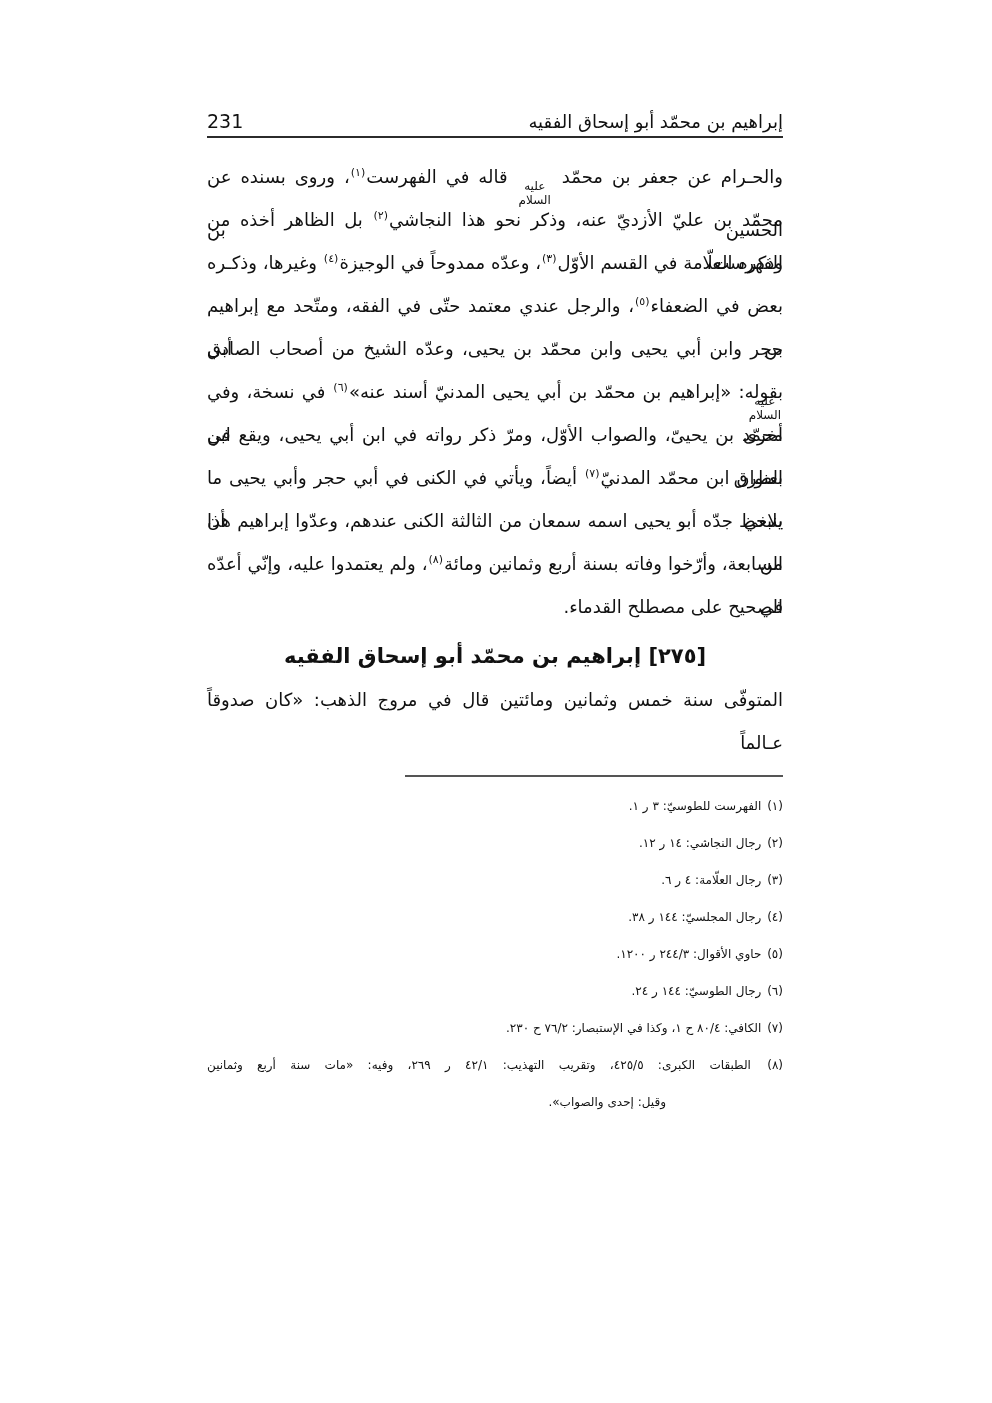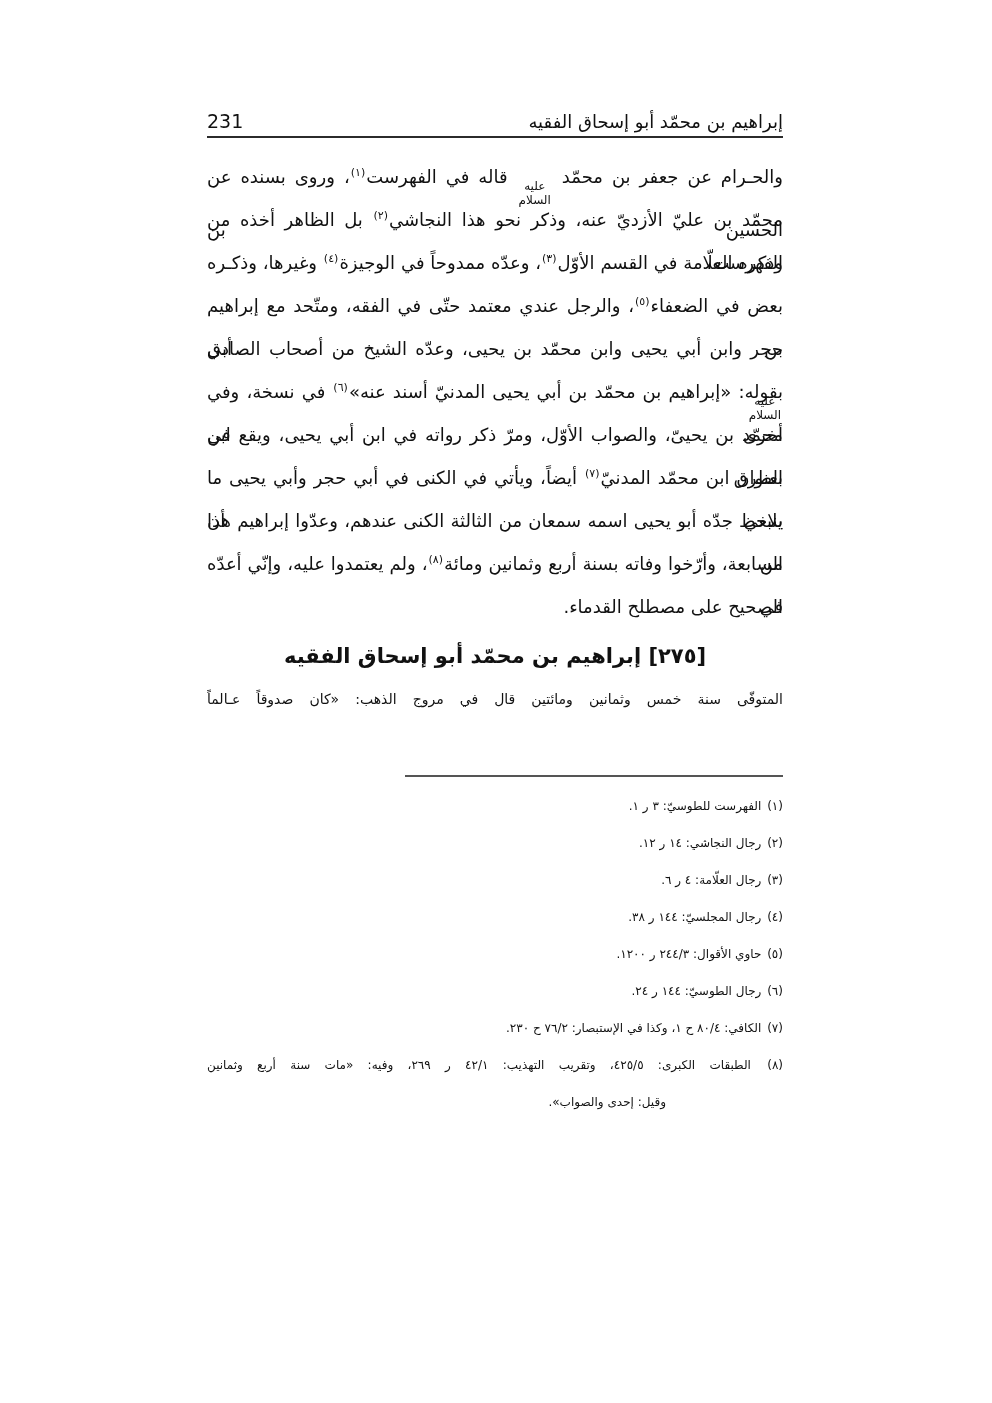--- a/index.html
+++ b/index.html
@@ -67,21 +67,21 @@
   }
   .entry-heading {
     margin-top: 7px;
     height: 43px;
     line-height: 43px;
     text-align: center;
     font-weight: bold;
     font-size: 21px;
   }
   .entry-first-line {
-    font-size: 14px;
+    font-size: 18px;
   }
   .fn-separator {
     border: none;
     border-top: 2px solid #555555;
     width: 378px;
     margin: 54px 0 0 auto; 
   }
   .footnotes {
     margin-top: 11px;
     font-size: 12px;

